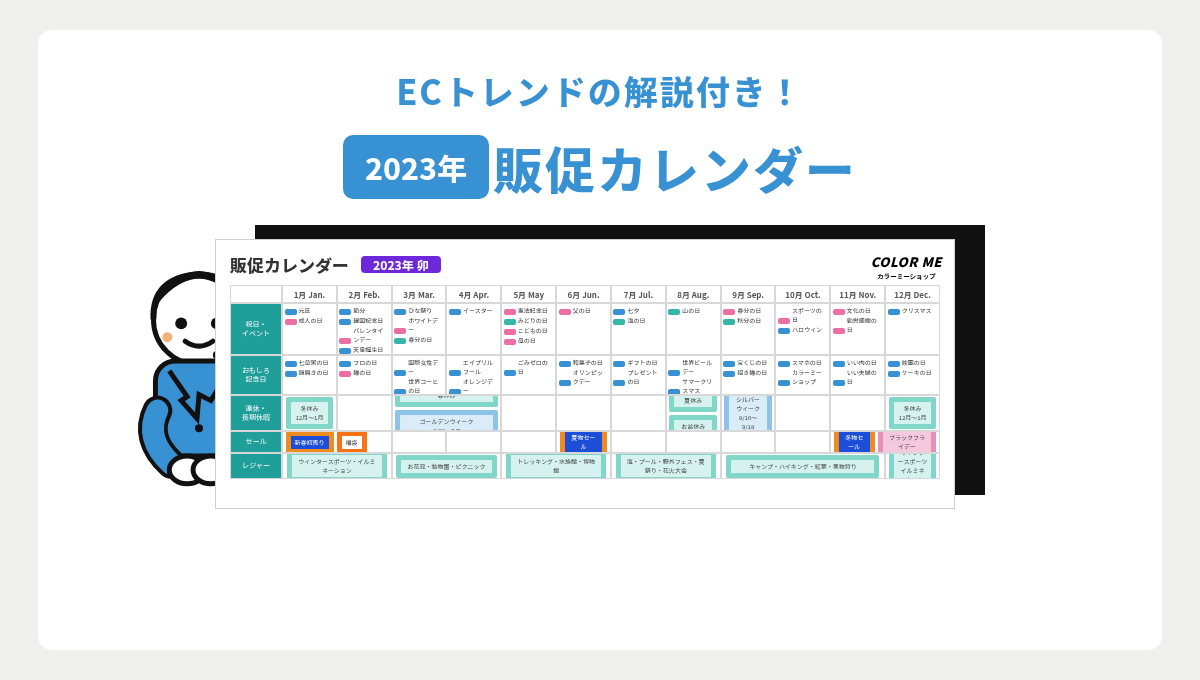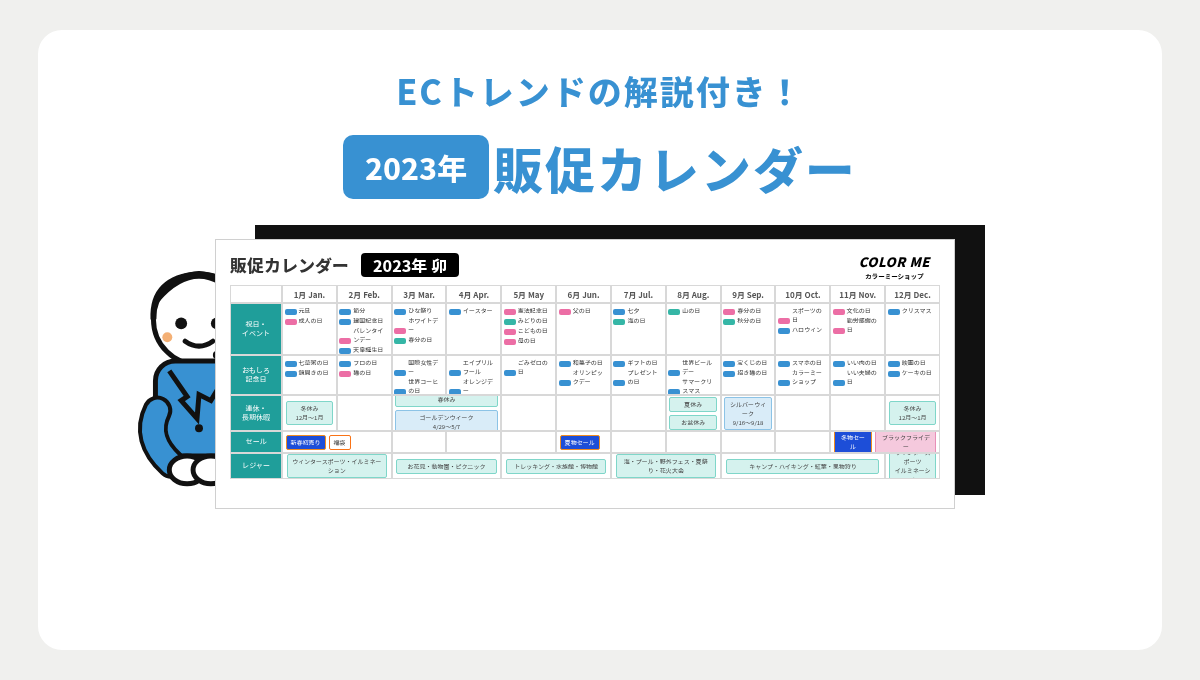--- a/index.html
+++ b/index.html
@@ -9,21 +9,21 @@
   background: #f0f0ee;
   font-family: "Hiragino Kaku Gothic ProN", "Noto Sans JP", Meiryo, sans-serif;
   display: flex;
   align-items: center;
   justify-content: center;
 }
 .card {
   width: 1124px;
   height: 620px;
   background: #fff;
-  border-radius: 24px;
+  border-radius: 14px;
   display: flex;
   flex-direction: column;
   align-items: center;
   padding-top: 36px;
   position: relative;
 }
 .headline {
   font-size: 34px;
   font-weight: 800;
   color: #3891d2;
@@ -75,30 +75,30 @@
   align-items: center;
   gap: 12px;
   margin-bottom: 8px;
 }
 .sheet-title {
   font-size: 17px;
   font-weight: 800;
   color: #333;
 }
 .sheet-year-pill {
-  background: #000000;
+  background: #6d28d9;
   color: #fff;
-  font-size: 16px;
+  font-size: 12px;
   font-weight: 800;
   padding: 0 12px;
   border-radius: 4px;
 }
 .brand {
   position: absolute;
-  right: 24px;
+  right: 12px;
   top: 12px;
   text-align: center;
 }
 .brand-main {
   font-style: italic;
   font-weight: 900;
   font-size: 13px;
   letter-spacing: .5px;
 }
 .brand-sub { font-size: 6.5px; font-weight: 700; }
@@ -147,21 +147,21 @@
   flex: none;
 }
 .d-blue { background:#3891d2; }
 .d-pink { background:#ec6ea5; }
 .d-teal { background:#35b6a6; }
 .bar {
   padding: 2px 4px;
   border-radius: 2px;
   font-size: 6px;
   color: #444;
-  border: 1px solid #f97316;
+  border: 5px solid #f97316;
   background: #fff;
   margin: 1px;
   text-align: center;
 }
 .bar.teal { background:#d5f2ee; border-color:#7fd6c9;}
 .bar.blue { background:#d9ecf8; border-color:#8cc3e6;}
 .bar.orange { background:#1d4ed8; border-color:#f08c1f; color:#fff;}
 .bar.pink { background:#f5c9dd; border-color:#e88fb8;}
 .gcell.merge { grid-column: span var(--sp); }
 .r-events { height: 52px; }

